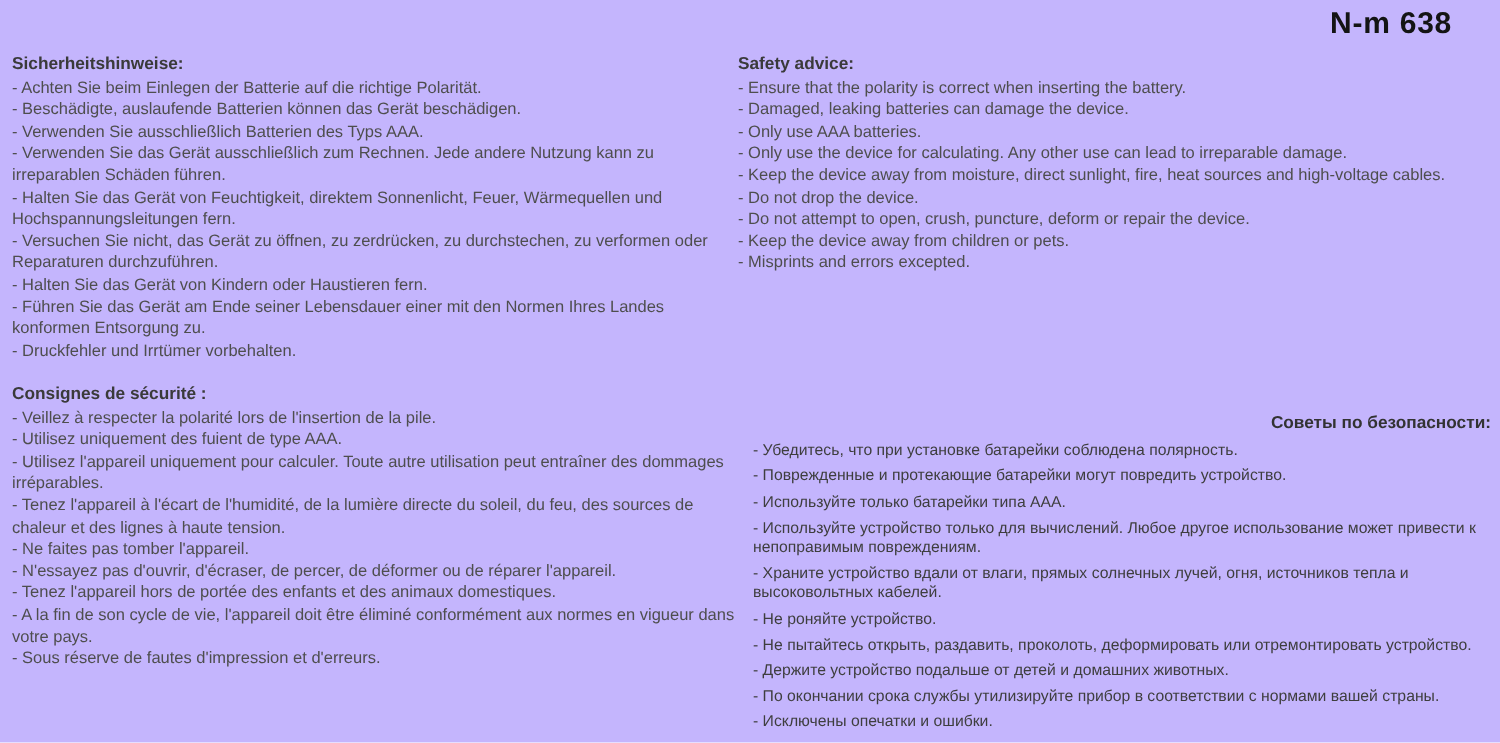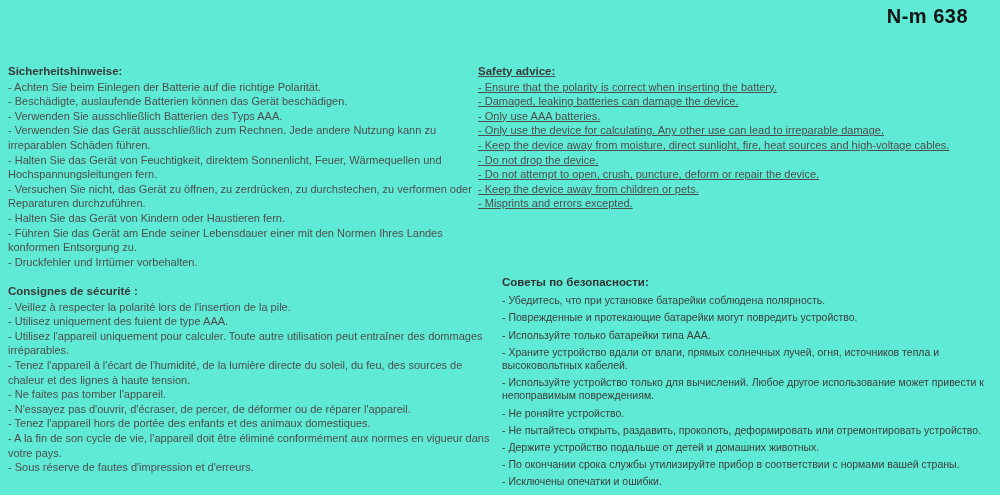--- a/index.html
+++ b/index.html
@@ -4,67 +4,67 @@
 <style>
   html, body {
     margin: 0;
     padding: 0;
     background: #ffffff;
   }
   .page {
     position: relative;
     width: 1000px;
     height: 495px;
-    background: #5eead4;
+    background: #c4b5fd;
     overflow: hidden;
     font-family: "Liberation Sans", sans-serif;
   }
   .model-title {
     position: absolute;
     top: 5px;
     right: 32px;
     font-size: 20px;
     font-weight: bold;
     color: #141414;
     letter-spacing: 0.5px;
   }
   .section {
     position: absolute;
   }
   .section.latin {
     font-size: 11px;
     line-height: 14.6px;
     color: #4e4e4e;
-    margin-top: 28px;
   }
   .section.latin .heading {
     font-size: 11.5px;
     font-weight: bold;
     color: #3a3a3a;
     margin: 0 0 1px 0;
   }
   .section.latin .item {
     margin: 0;
   }
   .section.cyrillic {
     font-size: 10.5px;
     line-height: 13.2px;
     color: #3e3e3e;
   }
   .section.cyrillic .heading {
     font-size: 11.5px;
     font-weight: bold;
     color: #333333;
     margin: 0 0 5px 0;
+    text-align: right;
   }
   .section.cyrillic .item {
     margin: 0 0 4px 0;
   }
   .sec-german  { left: 8px;   top: 36px;  width: 486px; }
-  .sec-english { left: 478px; top: 36px;  width: 490px; text-decoration: underline; }
+  .sec-english { left: 492px; top: 36px;  width: 490px; }
   .sec-french  { left: 8px;   top: 256px; width: 486px; }
   .sec-russian { left: 502px; top: 276px; width: 492px; }
 </style>
 </head>
 <body>
 
 <div class="page">
 
   <div class="model-title">N-m 638</div>
 
@@ -112,22 +112,22 @@
         <div class="item">- Sous réserve de fautes d'impression et d'erreurs.</div>
       </div>
   </section>
 
   <section class="section cyrillic sec-russian">
     <h2 class="heading">Советы по безопасности:</h2>
     <div class="items">
         <div class="item">- Убедитесь, что при установке батарейки соблюдена полярность.</div>
         <div class="item">- Поврежденные и протекающие батарейки могут повредить устройство.</div>
         <div class="item">- Используйте только батарейки типа AAA.</div>
+        <div class="item">- Используйте устройство только для вычислений. Любое другое использование может привести к непоправимым повреждениям.</div>
         <div class="item">- Храните устройство вдали от влаги, прямых солнечных лучей, огня, источников тепла и высоковольтных кабелей.</div>
-        <div class="item">- Используйте устройство только для вычислений. Любое другое использование может привести к непоправимым повреждениям.</div>
         <div class="item">- Не роняйте устройство.</div>
         <div class="item">- Не пытайтесь открыть, раздавить, проколоть, деформировать или отремонтировать устройство.</div>
         <div class="item">- Держите устройство подальше от детей и домашних животных.</div>
         <div class="item">- По окончании срока службы утилизируйте прибор в соответствии с нормами вашей страны.</div>
         <div class="item">- Исключены опечатки и ошибки.</div>
       </div>
   </section>
 
 </div>
 

